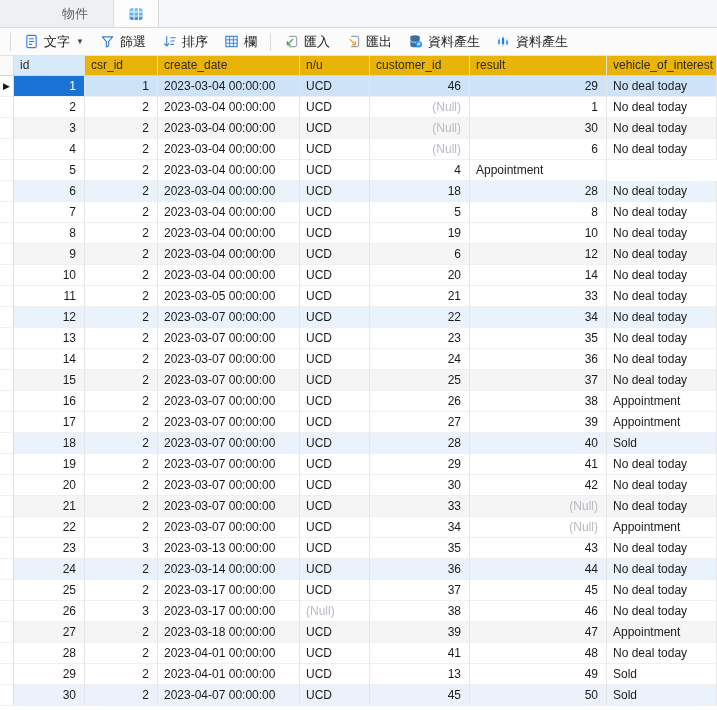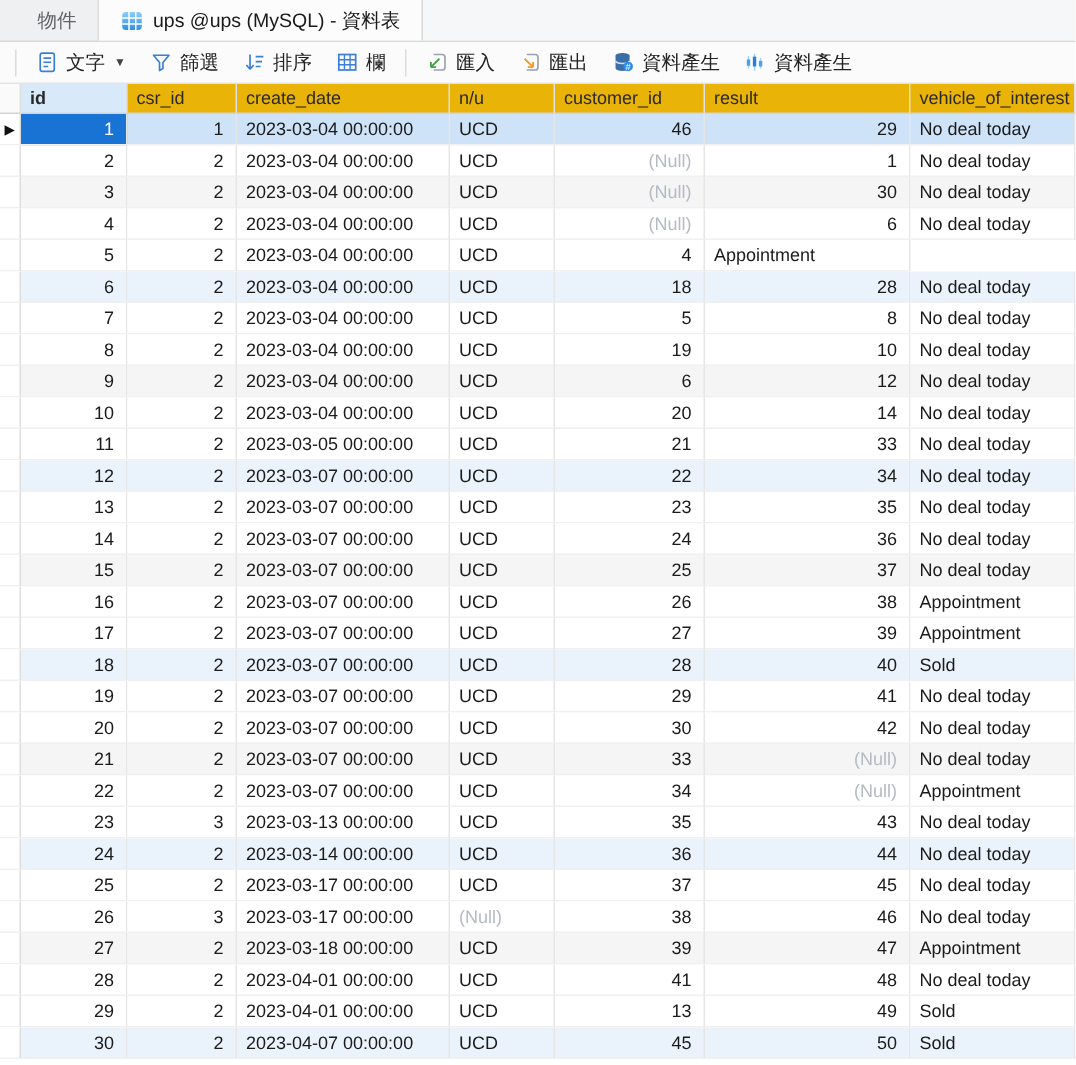--- a/index.html
+++ b/index.html
@@ -5,40 +5,40 @@
   * { margin:0; padding:0; box-sizing:border-box; }
   html,body { width:717px; height:710px; }
   body {
     font-family:"Liberation Sans","DejaVu Sans",sans-serif;
     font-size:12px; color:#1b1b1b; background:#fff; overflow:hidden;
     -webkit-font-smoothing:antialiased;
   }
   
   .tabbar { height:28px; background:#eef0f2; border-bottom:1px solid #d8d8d8; display:flex; align-items:stretch; }
   .tab { display:flex; align-items:center; padding:0 14px; font-size:13px; color:#5f6368; cursor:default; }
-  .tab.inactive { justify-content:flex-end; min-width:66px; border-right:1px solid #dcdcdc; }
+  .tab.inactive { justify-content:flex-start; min-width:66px; border-right:1px solid #dcdcdc;margin-left:48px; }
   .tab.active { background:#fcfcfd; color:#1a1a1a; border-right:1px solid #d8d8d8; gap:6px; }
   .tab.active .tabicon { width:16px; height:16px; display:inline-block; }
   .tab-fill { flex:1; background:#f6f7f8; }
   
   .toolbar { height:28px; background:#fbfbfc; border-bottom:1px solid #e4e4e4; display:flex; align-items:center; padding:0 6px; gap:2px; }
   .tbtn { display:flex; align-items:center; gap:5px; padding:3px 7px; border-radius:3px; font-size:13px; color:#222; cursor:default; white-space:nowrap; }
   .tbtn svg { display:block; }
   .tsep { width:1px; height:18px; background:#dcdcdc; margin:0 4px; }
   .caret { font-size:8px; color:#444; margin-left:1px; }
   
   .grid { background:#fff; }
   .grow { display:grid; grid-template-columns:14px 71px 73px 142px 70px 100px 137px minmax(0,1fr); }
   .hcell {
     height:20px; line-height:19px; background:#eab308; color:#2a2a2a;
     border-right:1px solid #e0e0e0; border-bottom:1px solid #d4d4d4;
     padding:0 6px; overflow:hidden; white-space:nowrap;
   }
   .hcell.gutter { padding:0; background:#fafafa; }
-  .hcell.col-active { background:#d8e9fa;font-weight:bold; }
+  .hcell.col-active { background:#d8e9fa; }
   .cell {
     height:21px; line-height:20px; border-right:1px solid #e6e6e6; border-bottom:1px solid #f0f0f0;
     overflow:hidden; white-space:nowrap; background:#fff;
   }
   .cell.txt { padding:0 6px; text-align:left; }
   .cell.num { padding:0 8px 0 4px; text-align:right; }
   .cell.gutter { padding:0; text-align:center; background:#fff; border-right:1px solid #dedede; position:relative; }
   .cell.null { color:#b5bac3; }
   .row.stripe-gray .cell:not(.gutter) { background:#f5f5f6; }
   .row.stripe-blue .cell:not(.gutter) { background:#eaf3fc; }
@@ -60,21 +60,20 @@
         <defs>
             <linearGradient id="tg" x1="0" y1="0" x2="0" y2="1">
           <stop offset="0" stop-color="#8ecdf9"></stop>
               <stop offset="1" stop-color="#2f8fe8"></stop>
         </linearGradient>
           </defs>
         <rect x="1.5" y="2" width="13" height="12" rx="2.5" fill="url(#tg)"></rect>
         <path d="M1.5 6h13M1.5 10h13M6 2v12M10.5 2v12" stroke="#fff" stroke-width="1"></path>
       </svg>
     </span>
-    <span>ups @ups (MySQL) - 資料表</span>
   </div>
   <div class="tab-fill"></div>
 </div>
 
 <div class="toolbar">
   <div class="tsep"></div>
   <div class="tbtn">
     <span>
       <svg width="15" height="15" viewBox="0 0 16 16">
         <rect x="3" y="1.5" width="10" height="13" rx="1.5" fill="none" stroke="#3a7fd5" stroke-width="1.2"></rect>

